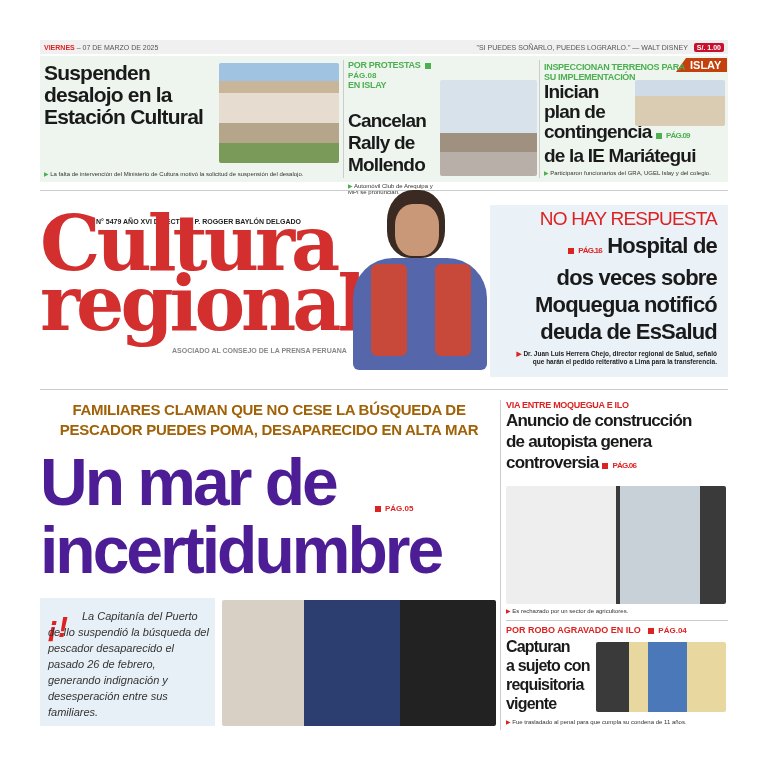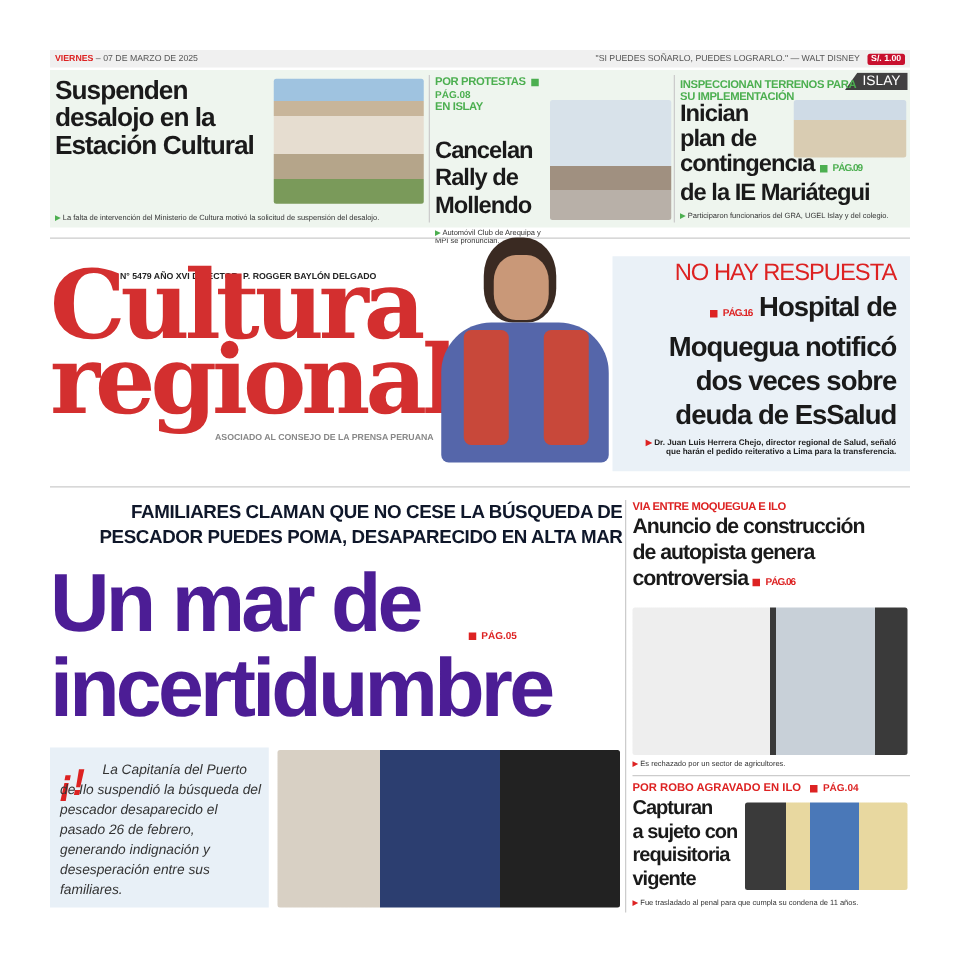--- a/index.html
+++ b/index.html
@@ -15,21 +15,21 @@
 .pag-g::before{content:"";display:inline-block;width:6px;height:6px;background:#4caf50;margin-right:4px;vertical-align:middle}
 .pag-r{color:#d22;font-size:8px;font-weight:bold}
 .pag-r::before{content:"";display:inline-block;width:6px;height:6px;background:#d22;margin-right:4px;vertical-align:middle}
 .hl{color:#1a1a1a;font-weight:bold;letter-spacing:-0.8px}
 .sub{font-size:6px;color:#333}
 .sub::before{content:"▶ ";color:#4caf50}
 .subr::before{content:"▶ ";color:#d22}
 .photo{border-radius:2px}
 .sep{background:#ccc}
 .logo{font-family:"DejaVu Serif",serif;font-weight:bold;color:#d32f2f;letter-spacing:-4px;line-height:0.85}
-.islay{background:#404040;color:#fff;font-weight:normal;font-size:11px;padding:1px 6px 1px 14px;clip-path:polygon(10px 0,100% 0,100% 100%,0 100%)}
+.islay{background:#c2410c;color:#fff;font-weight:bold;font-size:11px;padding:1px 6px 1px 14px;clip-path:polygon(10px 0,100% 0,100% 100%,0 100%)}
 </style>
 </head>
 <body>
 
 <div class="abs topbar">
   <span class="day">VIERNES</span>&nbsp;
   <span>– 07 DE MARZO DE 2025</span>
   <span class="quote">"SI PUEDES SOÑARLO, PUEDES LOGRARLO." — WALT DISNEY</span>
   <span class="price">S/. 1.00</span>
 </div>
@@ -89,33 +89,33 @@
   <div class="abs" style="left:50px;top:18px;width:44px;height:52px;border-radius:40%;background:#c99878"></div>
   <div class="abs" style="left:8px;top:72px;width:134px;height:112px;border-radius:40px 40px 6px 6px;background:#5566aa"></div>
   <div class="abs" style="left:26px;top:78px;width:36px;height:92px;background:#c8483a;border-radius:6px"></div>
   <div class="abs" style="left:90px;top:78px;width:36px;height:92px;background:#c8483a;border-radius:6px"></div>
 </div>
 
 <div class="abs" style="left:495px;top:208px;width:222px;text-align:right">
   <div style="color:#d22;font-weight:normal;font-size:19px;letter-spacing:-0.8px">NO HAY RESPUESTA</div>
   <div class="hl" style="font-size:22px;line-height:27px;margin-top:2px">
     <div><span class="pag-r">PÁG.16</span> <span>Hospital de</span></div>
+    <div>dos veces sobre</div>
     <div>Moquegua notificó</div>
-    <div>dos veces sobre</div>
     <div>deuda de EsSalud</div>
   </div>
 </div>
 <div class="abs" style="left:485px;top:350px;width:232px;text-align:right;font-size:6.5px;font-weight:bold;color:#222">
   <div class="subr">Dr. Juan Luis Herrera Chejo, director regional de Salud, señaló</div>
   <div>que harán el pedido reiterativo a Lima para la transferencia.</div>
 </div>
 
 <div class="abs sep" style="left:40px;top:389px;width:688px;height:1px"></div>
 
-<div class="abs" style="left:40px;top:400px;width:458px;text-align:right;color:#0f172a;font-weight:bold;font-size:15px;line-height:20px;letter-spacing:-0.3px">
+<div class="abs" style="left:40px;top:400px;width:458px;text-align:center;color:#a16207;font-weight:bold;font-size:15px;line-height:20px;letter-spacing:-0.3px">
   <div>FAMILIARES CLAMAN QUE NO CESE LA BÚSQUEDA DE</div>
   <div>PESCADOR PUEDES POMA, DESAPARECIDO EN ALTA MAR</div>
 </div>
 <div class="abs hl" style="left:40px;top:448px;font-size:66px;line-height:68px;letter-spacing:-3px;color:#4c1d95">
   <div>Un mar de</div>
   <div>incertidumbre</div>
 </div>
 <div class="abs pag-r" style="left:375px;top:504px">PÁG.05</div>
 <div class="abs" style="left:40px;top:598px;width:175px;height:128px;background:#e8f0f7"></div>
 <div class="abs" style="left:48px;top:610px;font-size:30px;color:#d22;font-weight:bold;font-style:italic">¡!</div>

